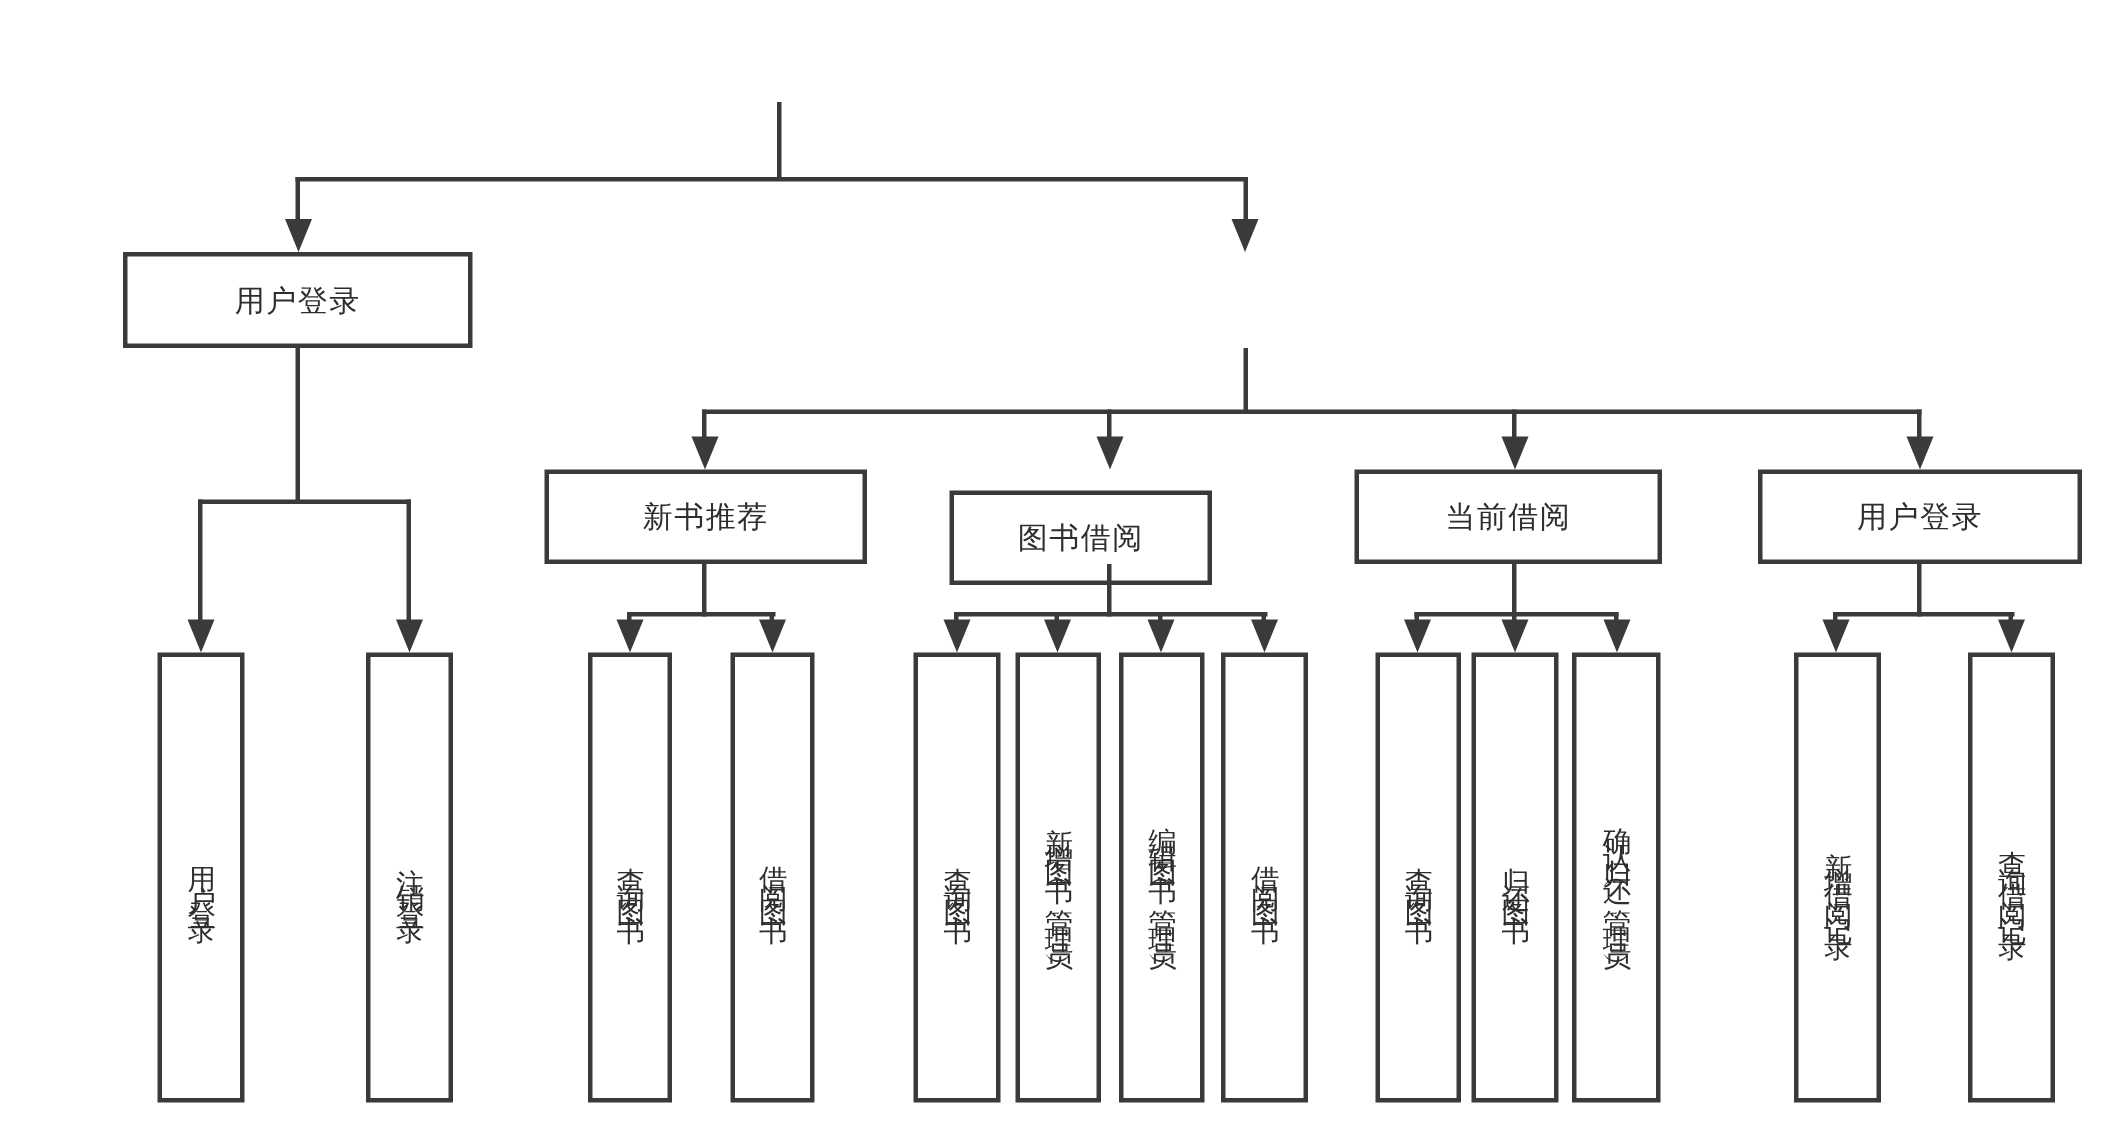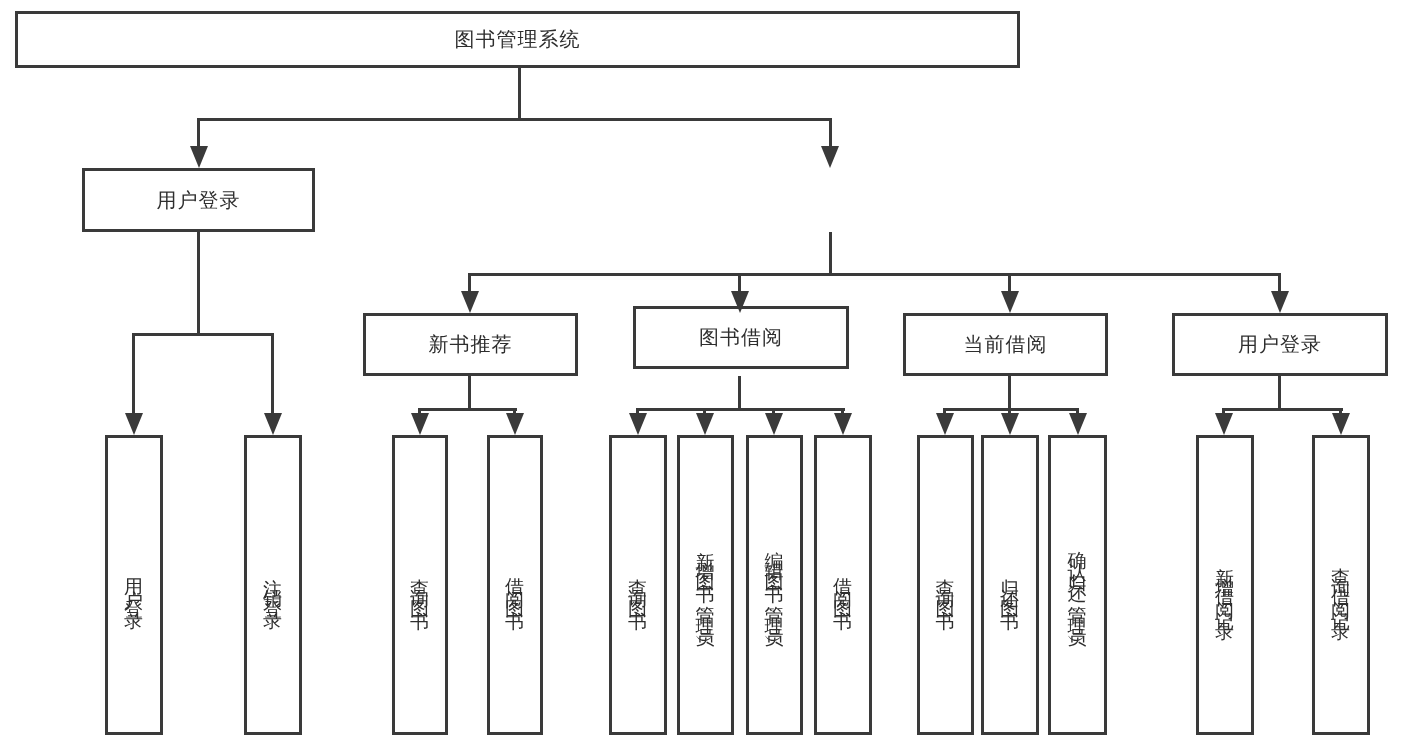--- a/index.html
+++ b/index.html
@@ -26,32 +26,29 @@
   .wm{
     position:absolute;right:11px;bottom:7px;z-index:10;
     font-size:21px;color:#9e9e9e;white-space:nowrap;
   }
 </style>
 </head>
 <body>
 
 <div class="canvas">
 
-  <div class="box" style="left:15px;top:11px;width:1005px;height:57px">
-    <span class="ht">图书管理系统</span>
-  </div>
 
   <div class="box" style="left:82px;top:168px;width:233px;height:64px">
     <span class="ht">用户登录</span>
   </div>
 
   <div class="box" style="left:363px;top:313px;width:215px;height:63px">
     <span class="ht">新书推荐</span>
   </div>
-  <div class="box" style="left:633px;top:306px;width:216px;height:63px">
+  <div class="box" style="left:633px;top:327px;width:175px;height:63px">
     <span class="ht">图书借阅</span>
   </div>
   <div class="box" style="left:903px;top:313px;width:205px;height:63px">
     <span class="ht">当前借阅</span>
   </div>
   <div class="box" style="left:1172px;top:313px;width:216px;height:63px">
     <span class="ht">用户登录</span>
   </div>
 
   <div class="box" style="left:105px;top:435px;width:58px;height:300px">

